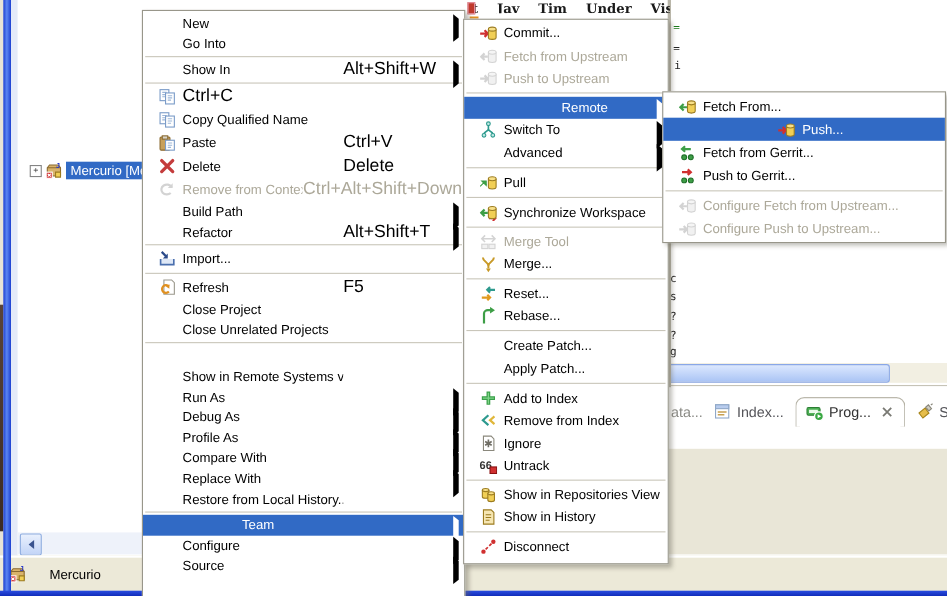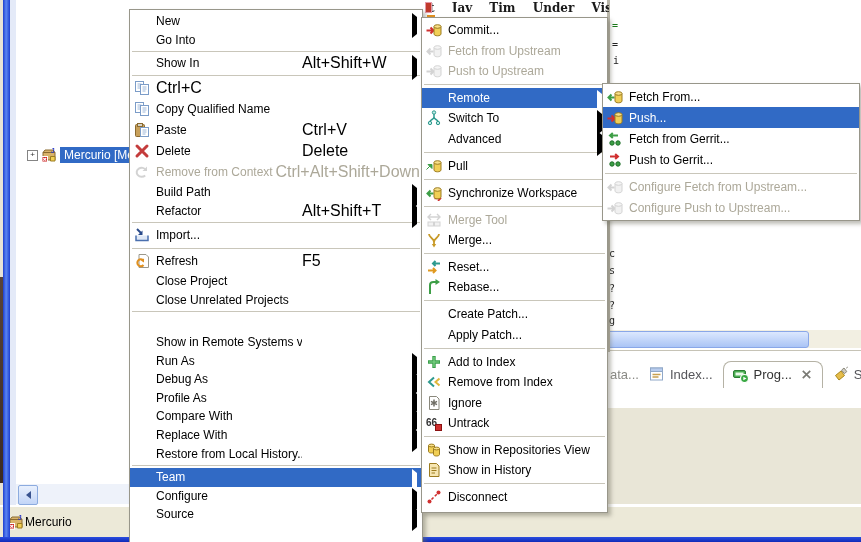--- a/index.html
+++ b/index.html
@@ -19,21 +19,21 @@
   #tree-label{background:#316AC5;color:#fff;font-size:12px;padding:1px 4px;white-space:nowrap;}
 
   
   #explorer-hscroll{left:16px;top:484px;width:404px;height:20px;background:#eef2fa;}
   #hscroll-left-btn{left:2px;top:1px;width:18px;height:18px;border:1px solid #8cabdf;border-radius:2px;
      background:linear-gradient(#e9f0fd,#c3d5f7);display:flex;align-items:center;justify-content:center;}
   .tri-left{width:0;height:0;border:4px solid transparent;border-right:5px solid #39538f;border-left:none;}
 
   
   #statusbar{left:0;top:505px;width:861px;height:32px;background:#ece9d8;border-top:2px solid #fff;z-index:3;}
-  #status-project{left:8px;top:7px;display:flex;align-items:center;gap:1px;font-size:12px;color:#000;position:absolute;}
+  #status-project{left:8px;top:7px;display:flex;align-items:center;gap:21px;font-size:12px;color:#000;position:absolute;}
 
   
   #editor-divider{left:607px;top:0;width:3px;height:352px;background:#b9b6a9;z-index:1;}
   #editor-top-frag{left:429px;top:0;width:180px;height:12px;overflow:hidden;z-index:1;}
   #editor-top-frag span{display:block;margin-top:1px;font-family:"DejaVu Serif",serif;font-weight:bold;font-size:12px;color:#1a1a1a;word-spacing:13px;white-space:nowrap;}
   .mark1{left:425px;top:2px;width:5px;height:9px;background:#c0392b;border:1px solid #e598a8;z-index:1;}
   .mark2{left:427px;top:15px;width:8px;height:2px;background:#e09020;z-index:1;}
   .frag{position:absolute;font-family:"DejaVu Sans Mono",monospace;font-size:10px;color:#222;z-index:1;}
   #vthumb{left:850px;top:85px;width:8px;height:26px;background:#c5d6f8;border:1px solid #9fb7ea;border-radius:3px;}
 
@@ -51,30 +51,30 @@
   
   .menu{position:absolute;background:#fff;border:1px solid #98968a;box-shadow:3px 3px 4px rgba(110,108,96,.45);
         padding:2px 0;box-sizing:border-box;}
   #menu-context{left:129px;top:9px;width:294px;height:560px;z-index:20;}
   #menu-team{left:421px;top:17px;width:187px;height:496px;z-index:21;}
   #menu-remote{left:602px;top:83px;width:258px;height:138px;z-index:22;}
   .menu-item{display:flex;align-items:center;height:18.6px;padding:0 2px;position:relative;}
   .menu-item.has-icon{height:21px;}
   #menu-team .menu-item{height:20.4px;}
   #menu-remote .menu-item{height:21px;}
-  .mi-icon{width:16px;height:16px;margin:0 6px 0 2px;flex:none;display:flex;align-items:center;justify-content:center;}
+  .mi-icon{width:16px;height:16px;margin:0 6px 0 12px;flex:none;display:flex;align-items:center;justify-content:center;}
   .mi-label{font-size:12px;color:#000;white-space:nowrap;}
   #menu-context .mi-label{width:146px;overflow:hidden;}
   .mi-shortcut{font-size:16px;color:#000;white-space:nowrap;}
   .mi-arrow{position:absolute;right:5px;top:50%;margin-top:-4px;}
   .tri{width:0;height:0;border:4px solid transparent;border-left:5px solid #000;border-right:none;}
   .menu-sep{height:1px;background:#c9c6ba;margin:2px 2px;}
   #menu-team .menu-sep{margin:2.8px 2px;}
   #menu-remote .menu-sep{margin:2.5px 2px;}
-  .menu-item.hl{background:#316AC5;}
+  .menu-item.hl{background:#316AC5;justify-content:center;}
   .menu-item.hl .mi-label,.menu-item.hl .mi-shortcut{color:#fff;}
   .menu-item.hl .tri{border-left-color:#fff;}
   .menu-item.disabled .mi-label,.menu-item.disabled .mi-shortcut{color:#aca899;}
   .menu-item.disabled .mi-icon{filter:grayscale(1) opacity(.55);}
   .tab-close{display:flex;margin-left:3px;}
 </style>
 </head>
 <body>
 
 <div class="abs" id="left-outer"></div>

